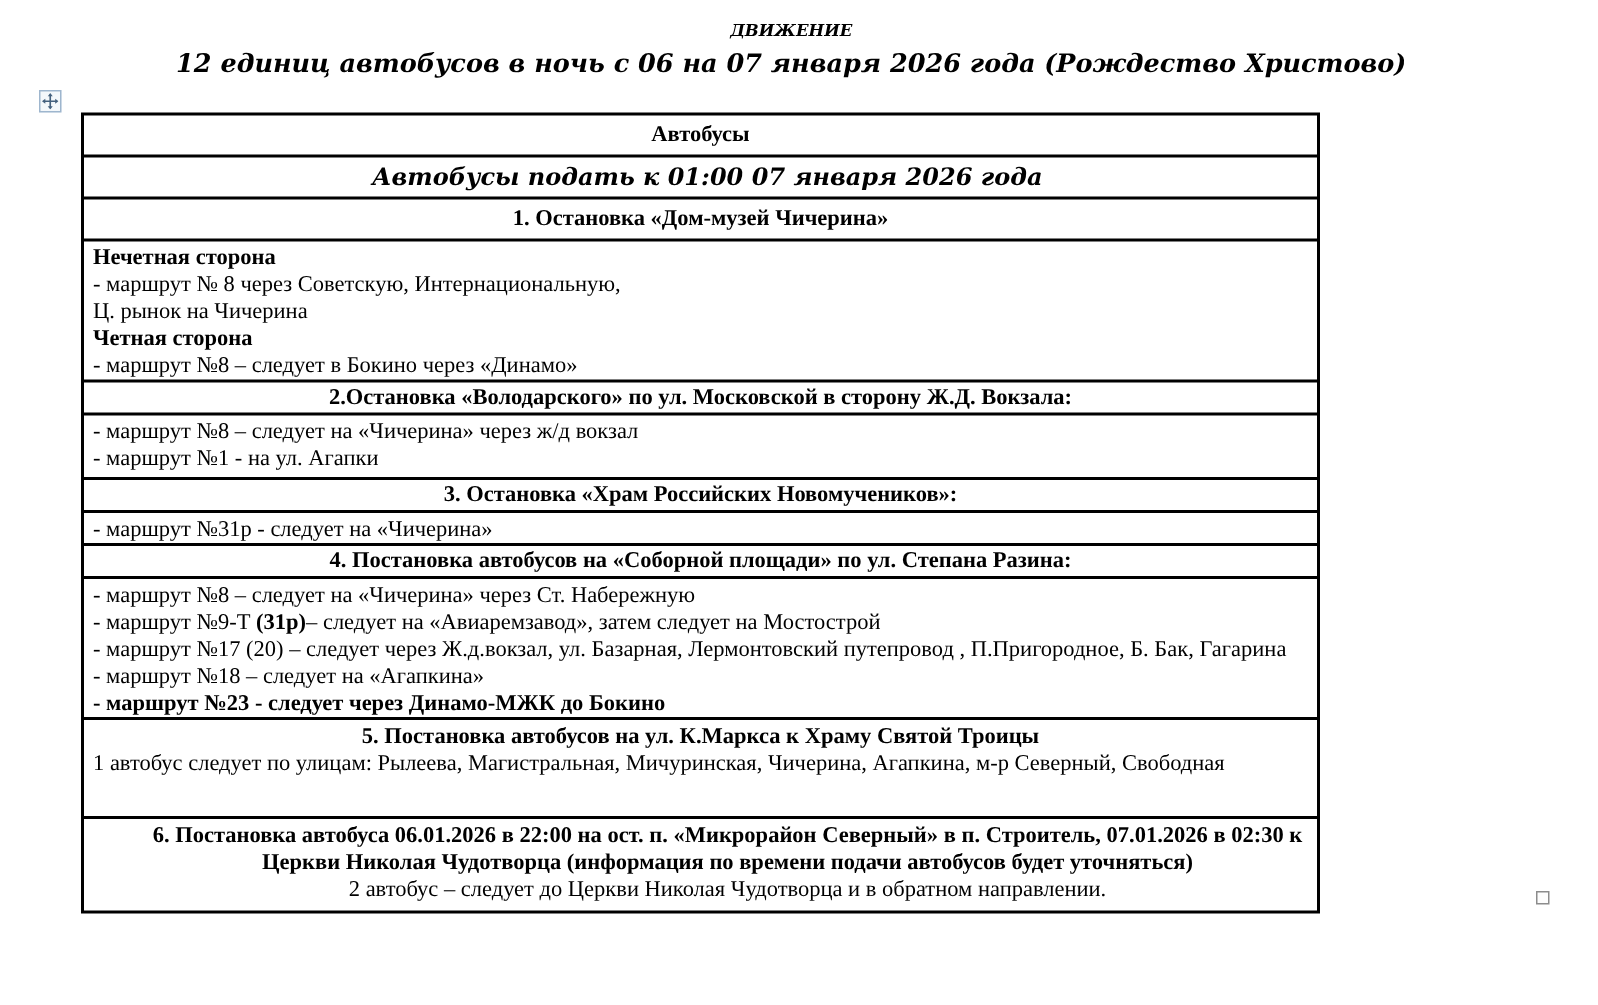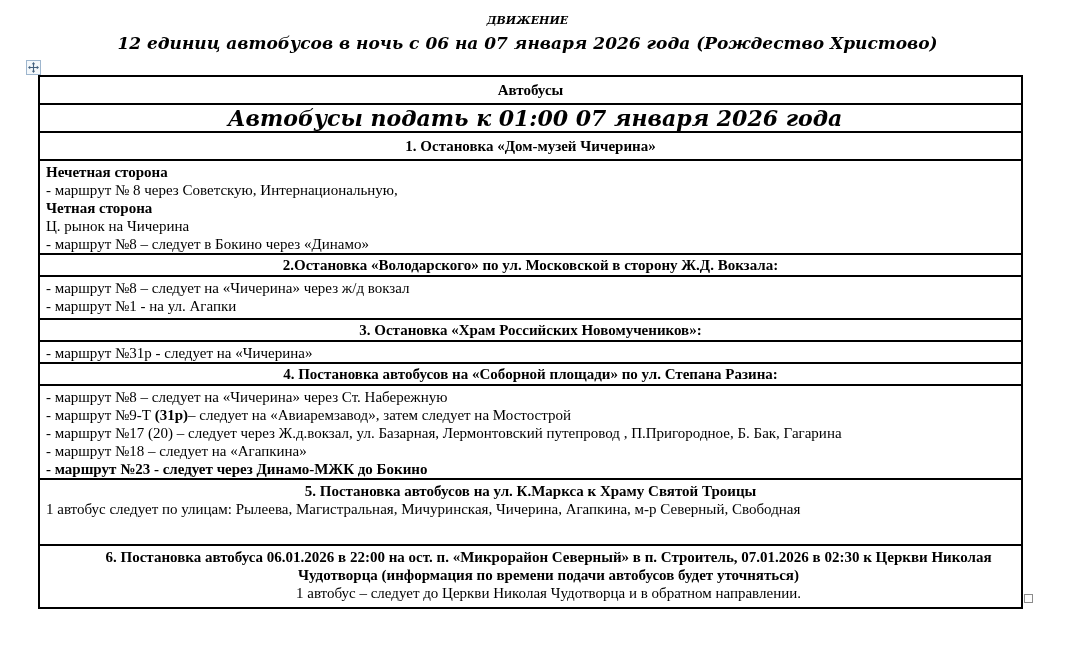--- a/index.html
+++ b/index.html
@@ -14,37 +14,37 @@
   .doc-title{
     font-family:"DejaVu Serif","Liberation Serif",serif;
     font-weight:bold;font-style:italic;font-size:11px;line-height:22px;
   }
   .doc-subtitle{
     font-family:"DejaVu Serif","Liberation Serif",serif;
     font-weight:bold;font-style:italic;font-size:17px;line-height:21px;margin-top:1px;
   }
   
   .tbl{
-    position:absolute;left:38px;top:75px;width:985px;
+    position:absolute;left:54px;top:75px;width:826px;
     border:2px solid #000;box-sizing:border-box;background:#fff;
   }
   .row{
     border-bottom:2px solid #000;box-sizing:border-box;
     display:flex;flex-direction:column;
   }
   .row:last-child{border-bottom:none;}
   .row.vmid{justify-content:center;}
   .row.vtop{justify-content:flex-start;padding-top:2px;}
   .ln{font-size:15px;line-height:18px;padding:0 6px;}
   .ln.left{text-align:left;}
   .ln.center{text-align:center;}
   .b{font-weight:bold;}
   .ln.bookman{
     font-family:"DejaVu Serif","Liberation Serif",serif;
-    font-weight:bold;font-style:italic;font-size:22px;padding-left:15px;
+    font-weight:bold;font-style:italic;font-size:16px;padding-left:15px;
   }
   
   .move-handle{
     position:absolute;left:26px;top:60px;width:15px;height:15px;
     border:1px solid #9eb6ce;background:#f4f8fb;box-sizing:border-box;
     display:flex;align-items:center;justify-content:center;cursor:move;
   }
   
   .resize-handle{
     position:absolute;left:1024px;top:594px;width:9px;height:9px;
@@ -81,22 +81,22 @@
       </div>
       <div class="row vmid" style="min-height: 28px;">
         <div class="ln center bookman"><span class="b">Автобусы подать к 01:00 07 января 2026 года</span></div>
       </div>
       <div class="row vmid" style="min-height: 28px;">
         <div class="ln center"><span class="b">1. Остановка «Дом-музей Чичерина»</span></div>
       </div>
       <div class="row vtop" style="min-height: 92px;">
         <div class="ln left"><span class="b">Нечетная сторона</span></div>
         <div class="ln left"><span>- маршрут № 8 через Советскую, Интернациональную,</span></div>
+        <div class="ln left"><span>Ц. рынок на Чичерина</span></div>
         <div class="ln left"><span class="b">Четная сторона</span></div>
-        <div class="ln left"><span>Ц. рынок на Чичерина</span></div>
         <div class="ln left"><span>- маршрут №8 – следует в Бокино через «Динамо»</span></div>
       </div>
       <div class="row vmid" style="min-height: 22px;">
         <div class="ln center"><span class="b">2.Остановка «Володарского» по ул. Московской в сторону Ж.Д. Вокзала:</span></div>
       </div>
       <div class="row vtop" style="min-height: 43px;">
         <div class="ln left"><span>- маршрут №8 – следует на «Чичерина» через ж/д вокзал</span></div>
         <div class="ln left"><span>- маршрут №1 - на ул. Агапки</span></div>
       </div>
       <div class="row vmid" style="min-height: 22px;">
@@ -114,19 +114,19 @@
         <div class="ln left"><span>- маршрут №17 (20) – следует через Ж.д.вокзал, ул. Базарная, Лермонтовский путепровод , П.Пригородное, Б. Бак, Гагарина</span></div>
         <div class="ln left"><span>- маршрут №18 – следует на «Агапкина»</span></div>
         <div class="ln left"><span class="b">- маршрут №23 - следует через Динамо-МЖК до Бокино</span></div>
       </div>
       <div class="row vtop" style="min-height: 66px;">
         <div class="ln center"><span class="b">5. Постановка автобусов на ул. К.Маркса к Храму Святой Троицы</span></div>
         <div class="ln left"><span>1 автобус следует по улицам: Рылеева, Магистральная, Мичуринская, Чичерина, Агапкина, м-р Северный, Свободная</span></div>
       </div>
       <div class="row vtop" style="min-height: 61px; padding-left: 36px;">
         <div class="ln center"><span class="b">6. Постановка автобуса 06.01.2026 в 22:00 на ост. п. «Микрорайон Северный» в п. Строитель, 07.01.2026 в 02:30 к Церкви Николая Чудотворца (информация по времени подачи автобусов будет уточняться)</span></div>
-        <div class="ln center"><span>1 автобус – следует до Церкви Николая Чудотворца и в обратном направлении.</span></div>
+        <div class="ln center"><span>2 автобус – следует до Церкви Николая Чудотворца и в обратном направлении.</span></div>
       </div>
     </div>
 
   <div class="resize-handle"></div>
 
 </div>
 
 </body></html>

